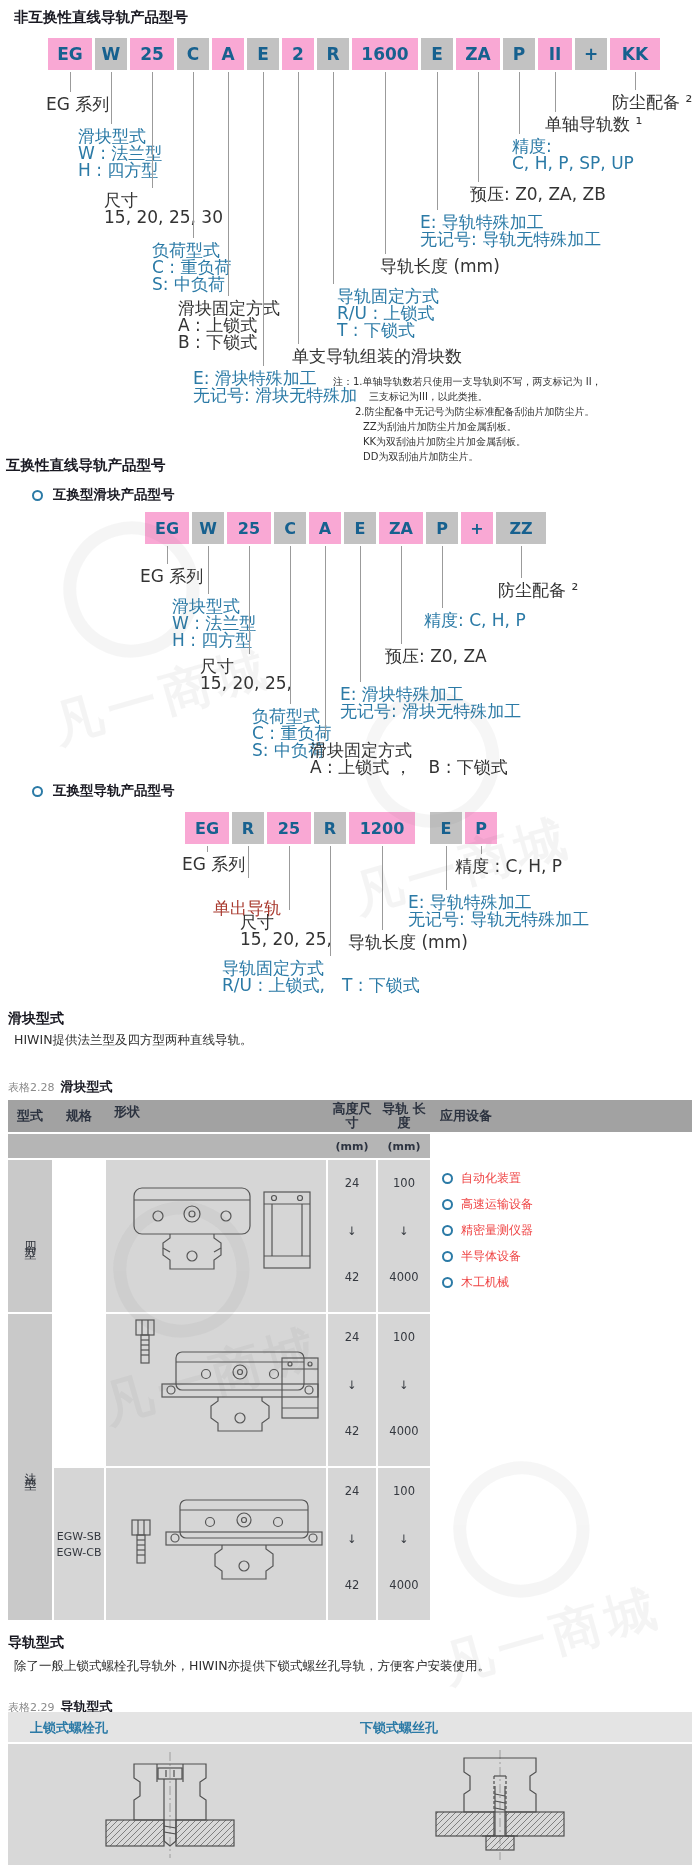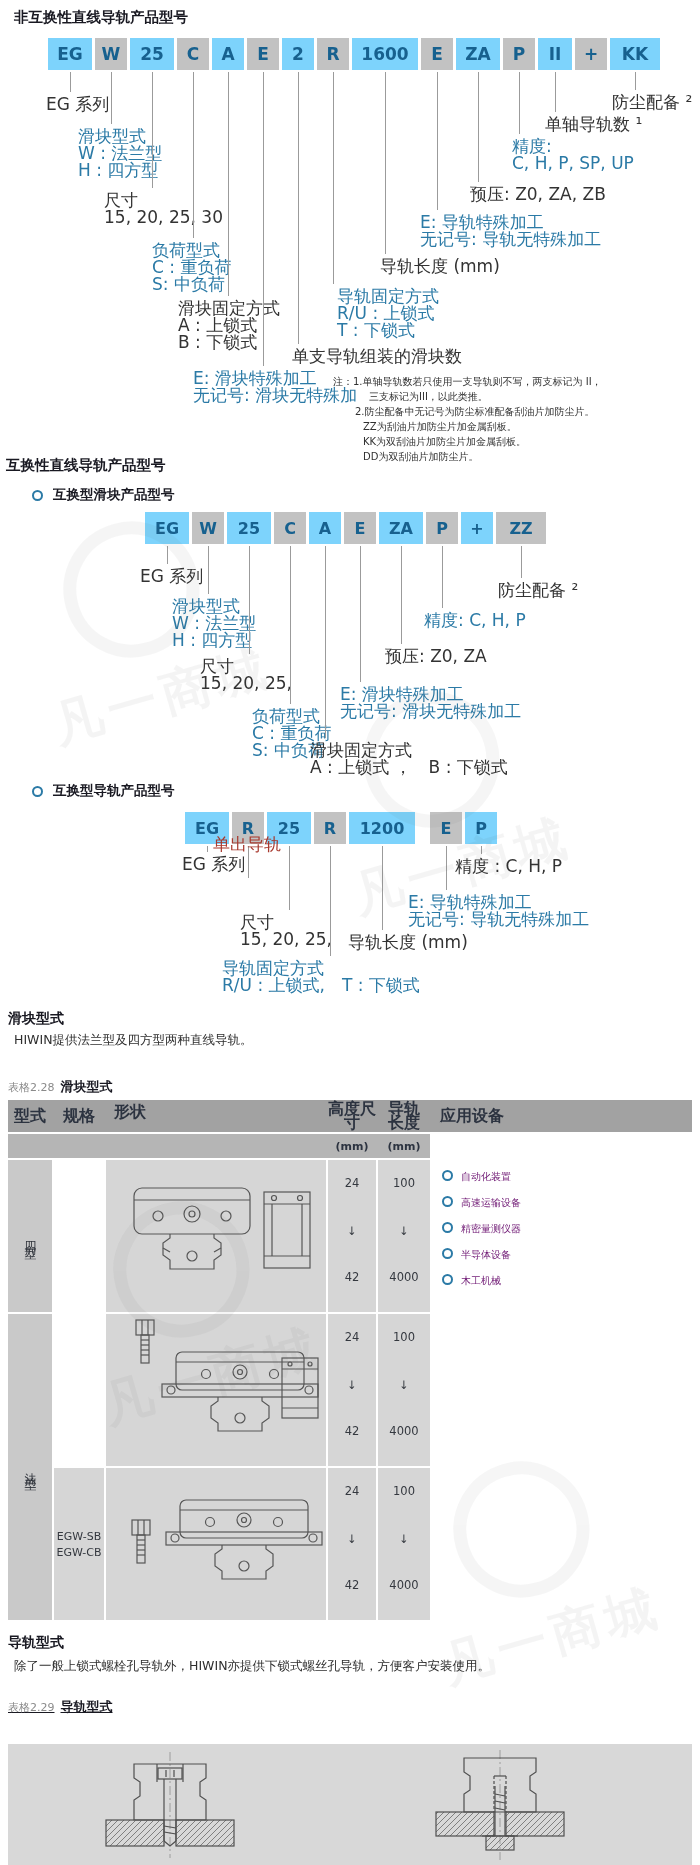--- a/index.html
+++ b/index.html
@@ -2,46 +2,46 @@
 <html><head>
 <meta charset="utf-8">
 <style>
   html,body{margin:0;padding:0;background:#fff;}
   .page{position:relative;width:700px;height:1865px;background:#ffffff;overflow:hidden;
         font-family:"DejaVu Sans","Liberation Sans",sans-serif;color:#222;}
   .sec-title{position:absolute;font-size:14.5px;font-weight:700;color:#191922;white-space:nowrap;}
   .sub-title{position:absolute;font-size:14px;font-weight:700;color:#191922;white-space:nowrap;}
   .desc{position:absolute;font-size:12.5px;color:#2e2e2e;white-space:nowrap;}
   .seg{position:absolute;display:flex;align-items:center;justify-content:center;
-       font-weight:700;color:#17618f;background:#7dd3fc;}
+       font-weight:700;color:#17618f;background:#f9a8d4;}
   .seg.dark{background:#c2c2c2;}
   .cline{position:absolute;width:1px;background:#9b9b9b;}
   .lbl{position:absolute;font-size:17px;line-height:17px;white-space:nowrap;}
   .lbl.k{color:#333333;}
   .lbl.b{color:#2b7aa6;}
   .lbl.r{color:#a8392e;}
   .bullet-row{position:absolute;display:flex;align-items:center;gap:10px;}
   .ring{width:7px;height:7px;border:2px solid #2b7aa6;border-radius:50%;flex:0 0 auto;background:#fff;}
   .bullet-label{font-size:13.5px;font-weight:700;color:#191922;white-space:nowrap;}
   .notes{position:absolute;font-size:10px;line-height:15px;color:#303030;white-space:nowrap;}
   .caption{position:absolute;font-size:13px;color:#191922;white-space:nowrap;}
   .caption .tag{font-size:11px;color:#8a8a8a;font-weight:400;margin-right:6px;}
   .caption b{font-weight:700;}
   .tbl{position:absolute;}
-  .hcell{position:absolute;font-size:16px;font-weight:700;color:#2c3340;display:flex;
+  .hcell{position:absolute;font-size:13px;font-weight:700;color:#2c3340;display:flex;
          align-items:center;justify-content:center;text-align:center;line-height:14px;}
   .ucell{position:absolute;font-size:11px;font-weight:700;color:#2c3340;display:flex;
          align-items:center;justify-content:center;}
   .cell{position:absolute;background:#d6d6d6;}
   .speccell{display:flex;flex-direction:column;align-items:center;justify-content:center;
             gap:3px;font-size:11px;color:#34383f;}
   .typecell{position:absolute;background:#c9c9c9;display:flex;align-items:center;justify-content:center;
             writing-mode:vertical-rl;font-size:12px;color:#30343c;letter-spacing:3px;}
   .dimval{position:absolute;left:0;width:100%;text-align:center;font-size:11.5px;color:#34383f;}
-  .apps-item{position:absolute;display:flex;align-items:flex-start;gap:8px;font-size:10px;color:#701a75;white-space:nowrap;}
+  .apps-item{position:absolute;display:flex;align-items:center;gap:8px;font-size:12px;color:#ef4444;white-space:nowrap;}
   .shape-svg{position:absolute;z-index:2;}
   .t229-head{position:absolute;background:#e4e4e4;}
   .t229-col{position:absolute;font-size:13px;font-weight:700;color:#2b7aa6;white-space:nowrap;top:7px;}
   .t229-body{position:absolute;background:#d8d8d8;}
   .wm{position:absolute;opacity:.05;color:#444;pointer-events:none;transform:rotate(-16deg);
       font-weight:700;z-index:1;display:flex;flex-direction:column;align-items:center;}
   .wm .ring-lg{width:110px;height:110px;border:13px solid #555;border-radius:50%;margin-bottom:10px;}
   .wm .wm-text{font-size:50px;letter-spacing:6px;white-space:nowrap;}
 </style>
 </head>
@@ -232,21 +232,21 @@
       <div class="seg" style="position: absolute; left: 267px; top: 812px; width: 44px; height: 32px; font-size: 16px;">25</div>
       <div class="seg dark" style="position: absolute; left: 314px; top: 812px; width: 32px; height: 32px; font-size: 16px;">R</div>
       <div class="seg" style="position: absolute; left: 349px; top: 812px; width: 66px; height: 32px; font-size: 16px;">1200</div>
       <div class="seg dark" style="position: absolute; left: 430px; top: 812px; width: 32px; height: 32px; font-size: 16px;">E</div>
       <div class="seg" style="position: absolute; left: 465px; top: 812px; width: 32px; height: 32px; font-size: 16px;">P</div>
       <div class="cline" style="left: 207px; top: 846px; height: 6px;"></div>
       <div class="lbl k" style="left: 182px; top: 856px;">
         <div>EG 系列</div>
       </div>
       <div class="cline" style="left: 248px; top: 846px; height: 32px;"></div>
-      <div class="lbl r" style="left: 213px; top: 836px; text-align: center;">
+      <div class="lbl r" style="left: 213px; top: 900px; text-align: center;">
         <div>单出导轨</div>
       </div>
       <div class="cline" style="left: 289px; top: 846px; height: 64px;"></div>
       <div class="lbl k" style="left: 240px; top: 914px;">
         <div>尺寸</div>
         <div>15, 20, 25,</div>
       </div>
       <div class="cline" style="left: 330px; top: 846px; height: 110px;"></div>
       <div class="lbl b" style="left: 222px; top: 960px;">
         <div>导轨固定方式</div>
@@ -431,20 +431,24 @@
       </div>
     </div>
 
   <div class="sub-title" style="left:8px;top:1634px;">导轨型式</div>
   <div class="desc" style="left:14px;top:1658px;">除了一般上锁式螺栓孔导轨外，HIWIN亦提供下锁式螺丝孔导轨，方便客户安装使用。</div>
 
   <div class="caption" style="left:8px;top:1698px;text-decoration:underline;">
     <span class="tag">表格2.29</span><b>导轨型式</b>
   </div>
 
+  <div class="t229-head" style="left:8px;top:1712px;width:684px;height:30px;">
+    <span class="t229-col" style="left:22px;">上锁式螺栓孔</span>
+    <span class="t229-col" style="left:352px;">下锁式螺丝孔</span>
+  </div>
   <div class="t229-body" style="left:8px;top:1744px;width:684px;height:121px;">
     <div class="shape-svg" style="left:62px;top:4px;">
       <svg width="200" height="115" viewBox="0 0 200 115">
         <defs>
           <pattern id="hatchA" patternUnits="userSpaceOnUse" width="6" height="6">
             <path d="M0,6 L6,0" stroke="#7f7f7f" stroke-width="1"></path>
           </pattern>
         </defs>
         <line x1="100" y1="4" x2="100" y2="110" stroke="#8f8f8f" stroke-width="0.8" stroke-dasharray="9 3 2 3"></line>
         <g stroke="#4f4f4f" stroke-width="1.2" fill="none">

